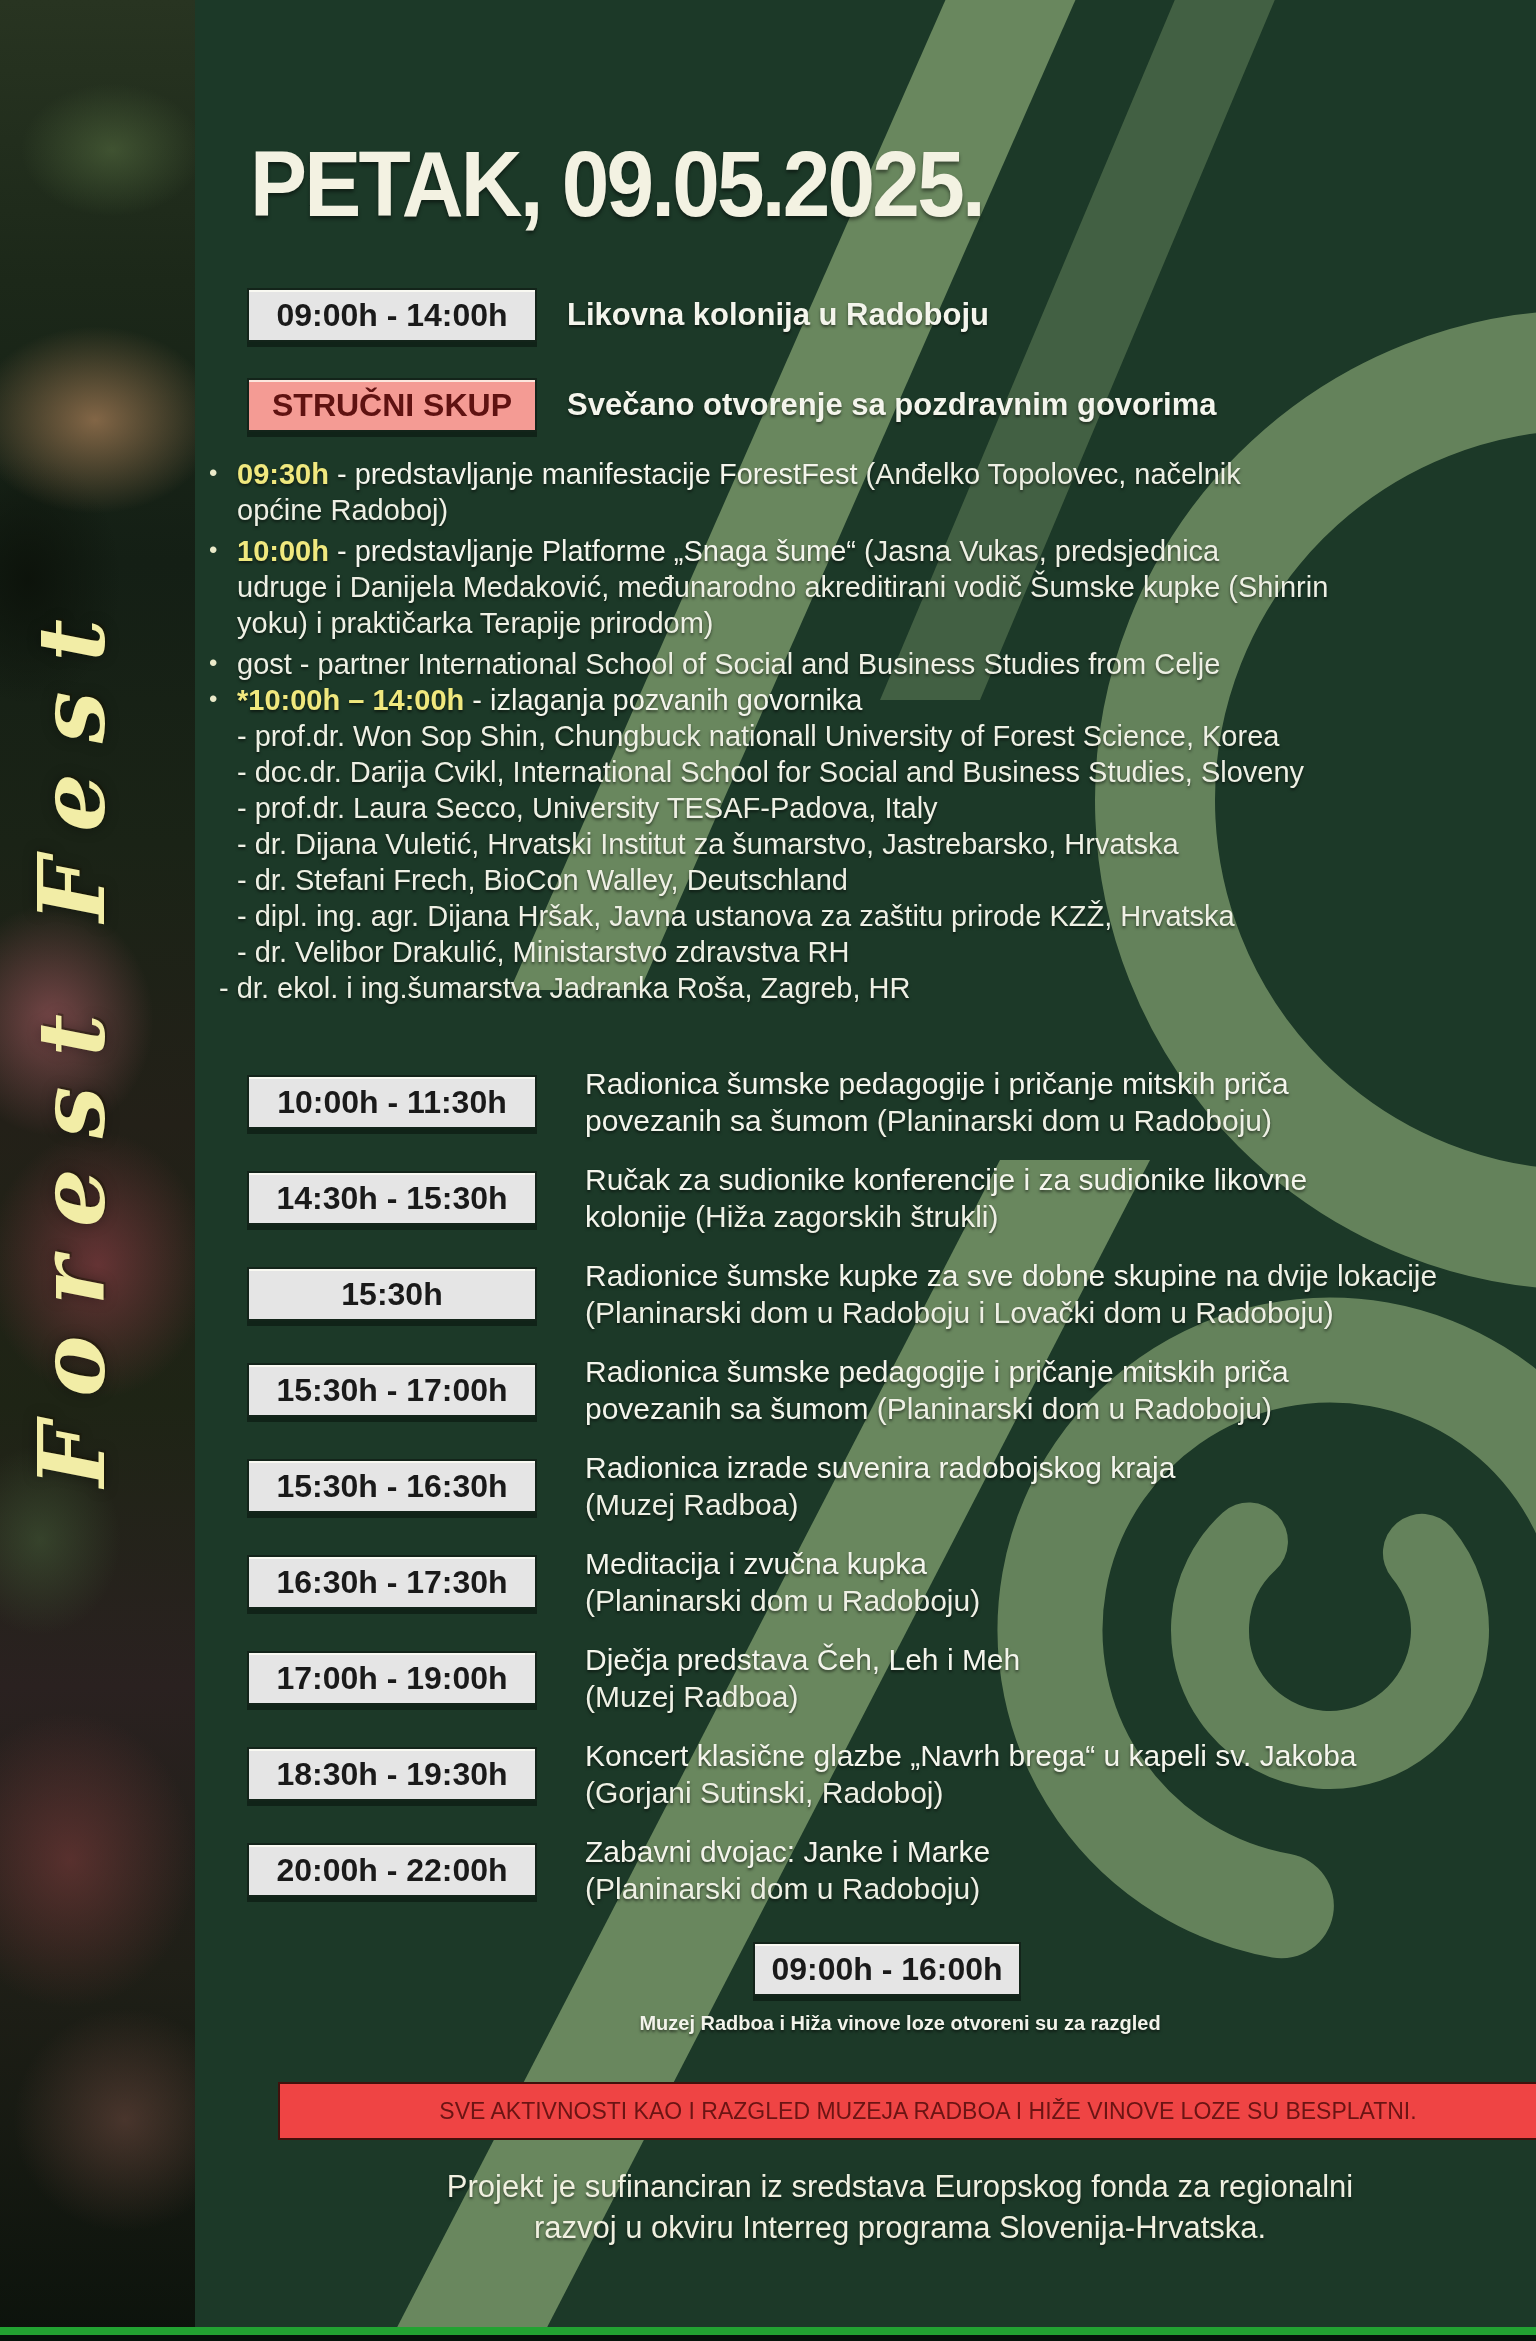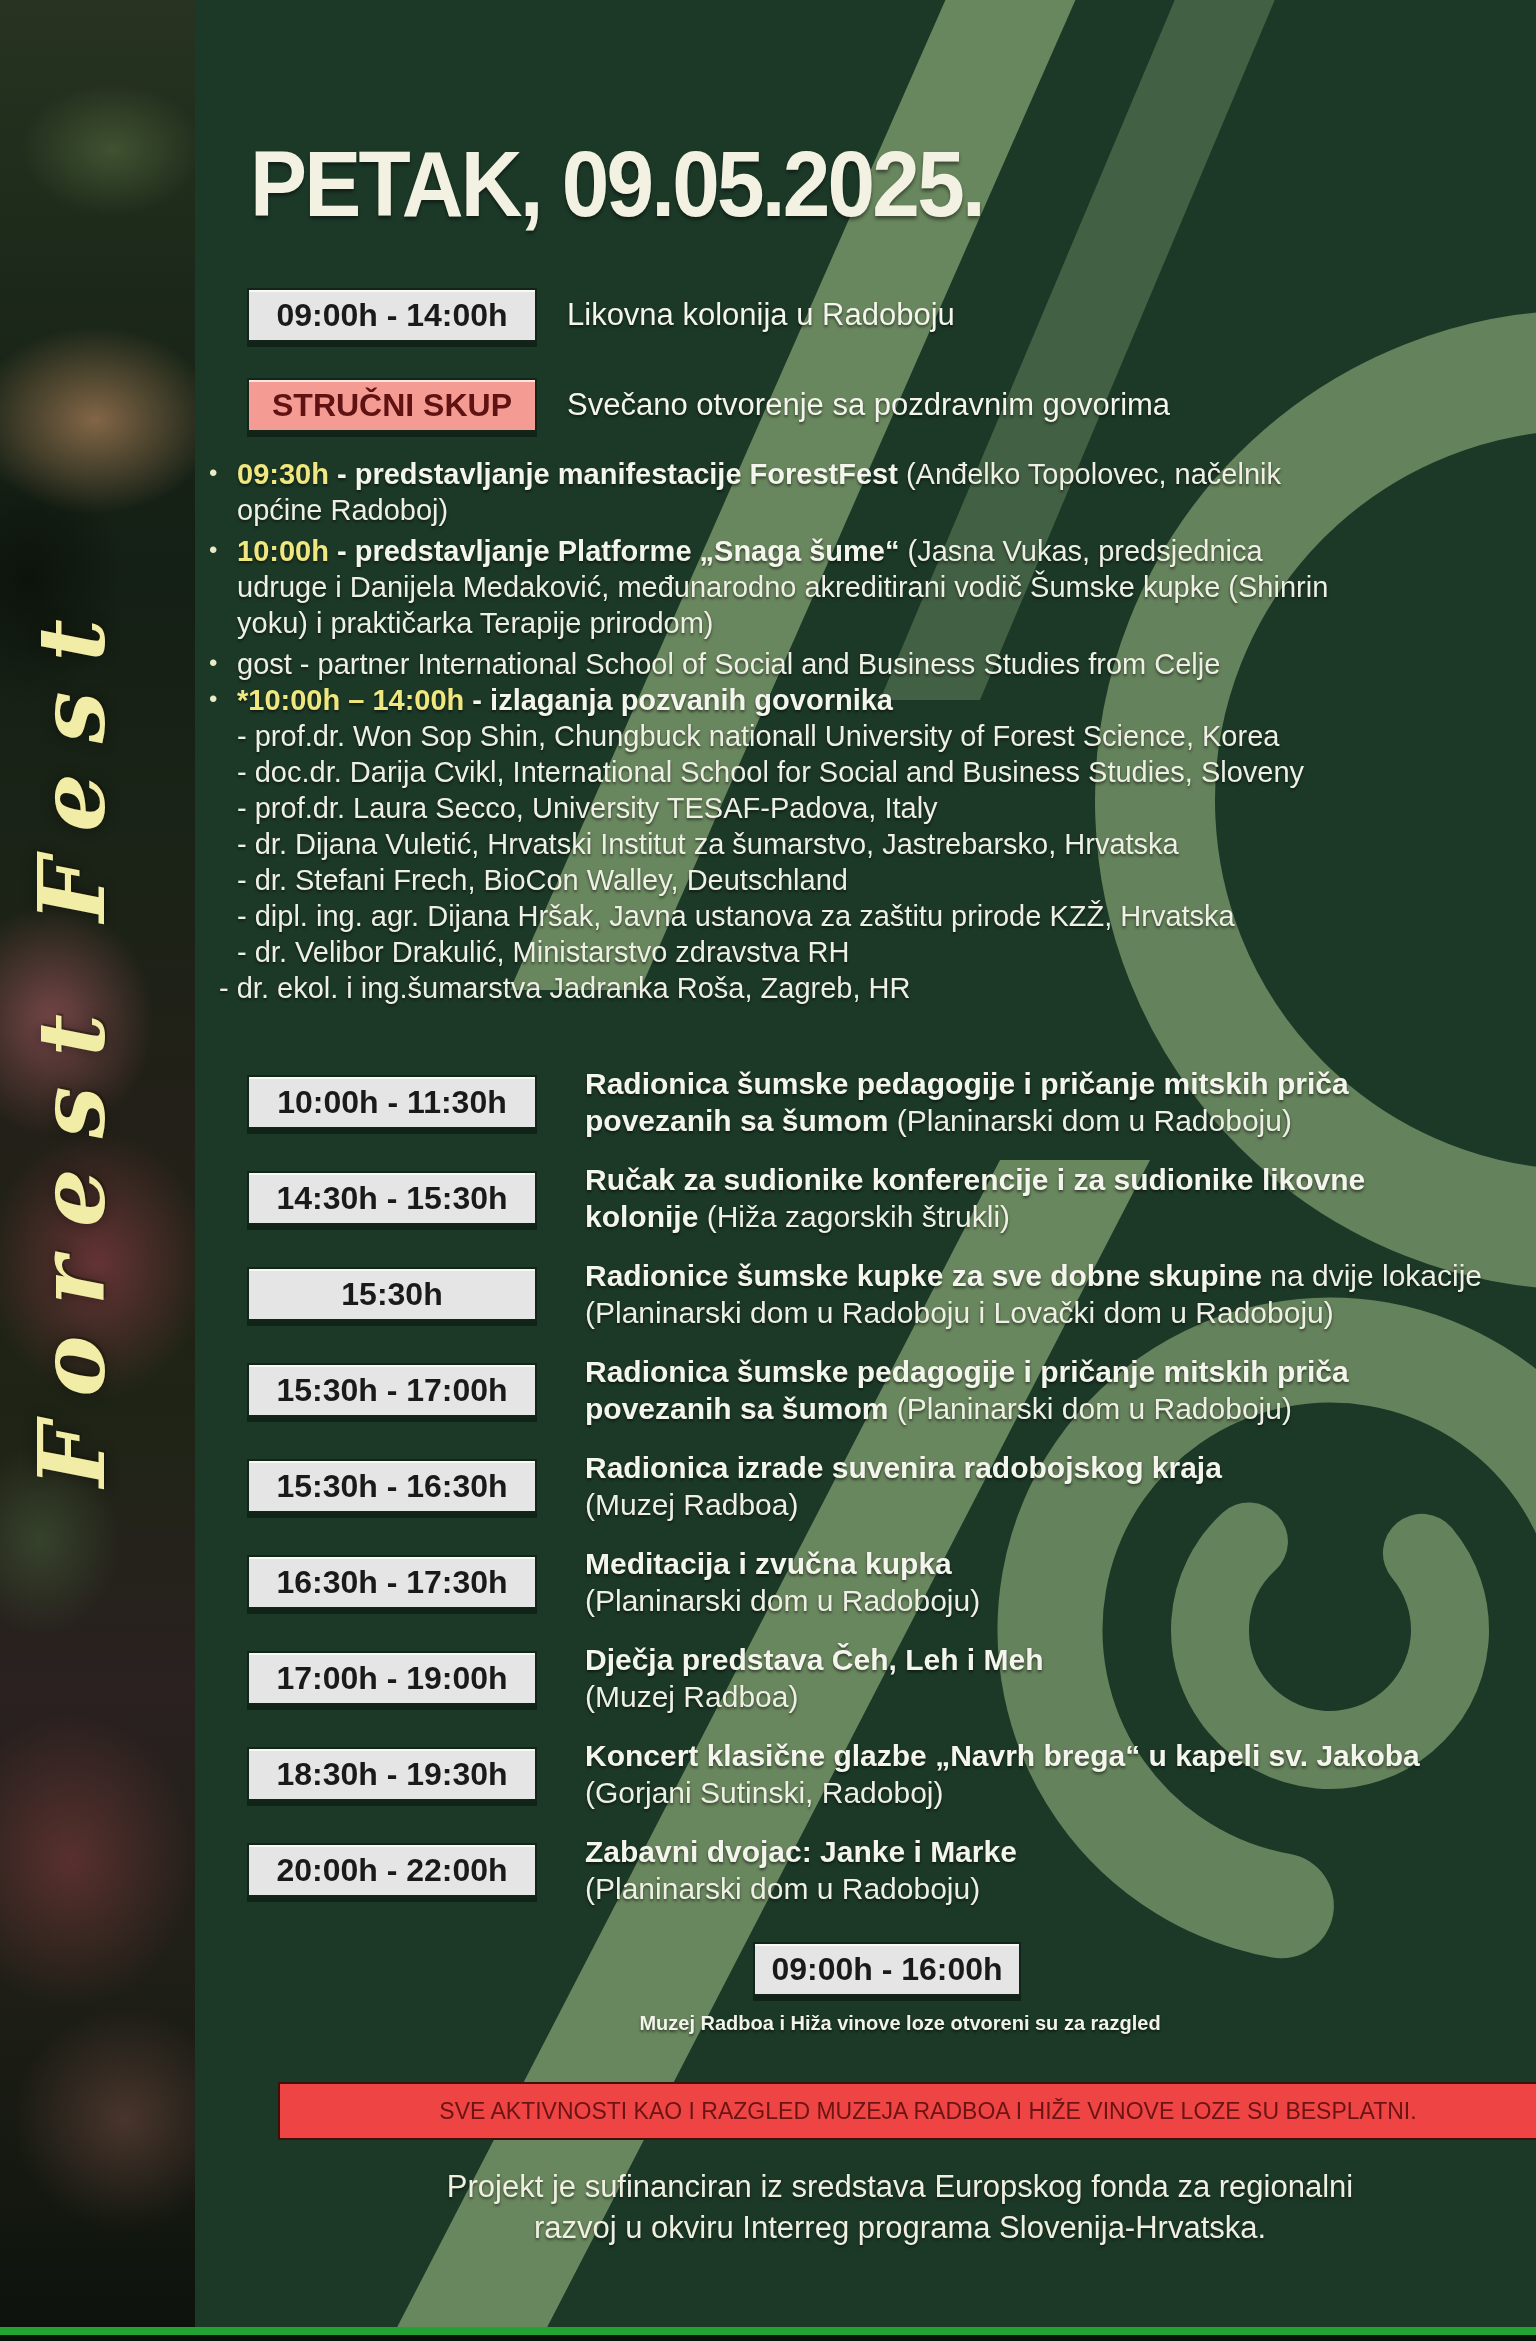--- a/index.html
+++ b/index.html
@@ -47,31 +47,31 @@
     display:flex;align-items:center;justify-content:center;
     font-size:32px;font-weight:700;white-space:nowrap;
     border:2px solid #13241a;box-sizing:border-box;
     box-shadow:0 5px 0 rgba(8,18,11,.55), inset 0 2px 0 rgba(255,255,245,.75);
   }
   .badge.y{background:#e5e5e5;color:#1a1a1a;}
   .badge.p{background:#f49b94;color:#5f1211;}
   
   .intro-row{position:absolute;left:247px;display:flex;align-items:center;}
   .intro-row .lbl{
-    margin-left:30px;font-size:31px;font-weight:400;color:#f4f5ec;
+    margin-left:30px;font-size:31px;font-weight:700;color:#f4f5ec;
     white-space:nowrap;text-shadow:0 2px 3px rgba(0,0,0,.55);
   }
   
   .bullets{position:absolute;left:197px;top:456px;width:1330px;}
   .bl{position:relative;padding-left:40px;}
   .bl.mb{margin-bottom:5px;}
   .dot{position:absolute;left:12px;top:3px;font-size:24px;color:#eaeac9;}
   .ln{white-space:nowrap;line-height:36px;font-size:29px;text-shadow:0 2px 3px rgba(0,0,0,.55);}
   .t{color:#f0e87e;font-weight:700;}
-  .b{color:#f4f5ec;font-weight:700;}
+  .b{color:#f4f5ec;font-weight:400;}
   .r{color:#eef0e4;font-weight:400;}
   .sp{white-space:nowrap;line-height:36px;font-size:29px;color:#eef0e4;
       padding-left:40px;text-shadow:0 2px 3px rgba(0,0,0,.55);}
   .sp.last{padding-left:22px;}
   
   .schedule{position:absolute;left:247px;top:1054px;}
   .srow{display:flex;align-items:center;height:96px;gap:36px;}
   .stext{margin-left:12px;}
   .stext .ln{font-size:30px;line-height:37px;}
   

